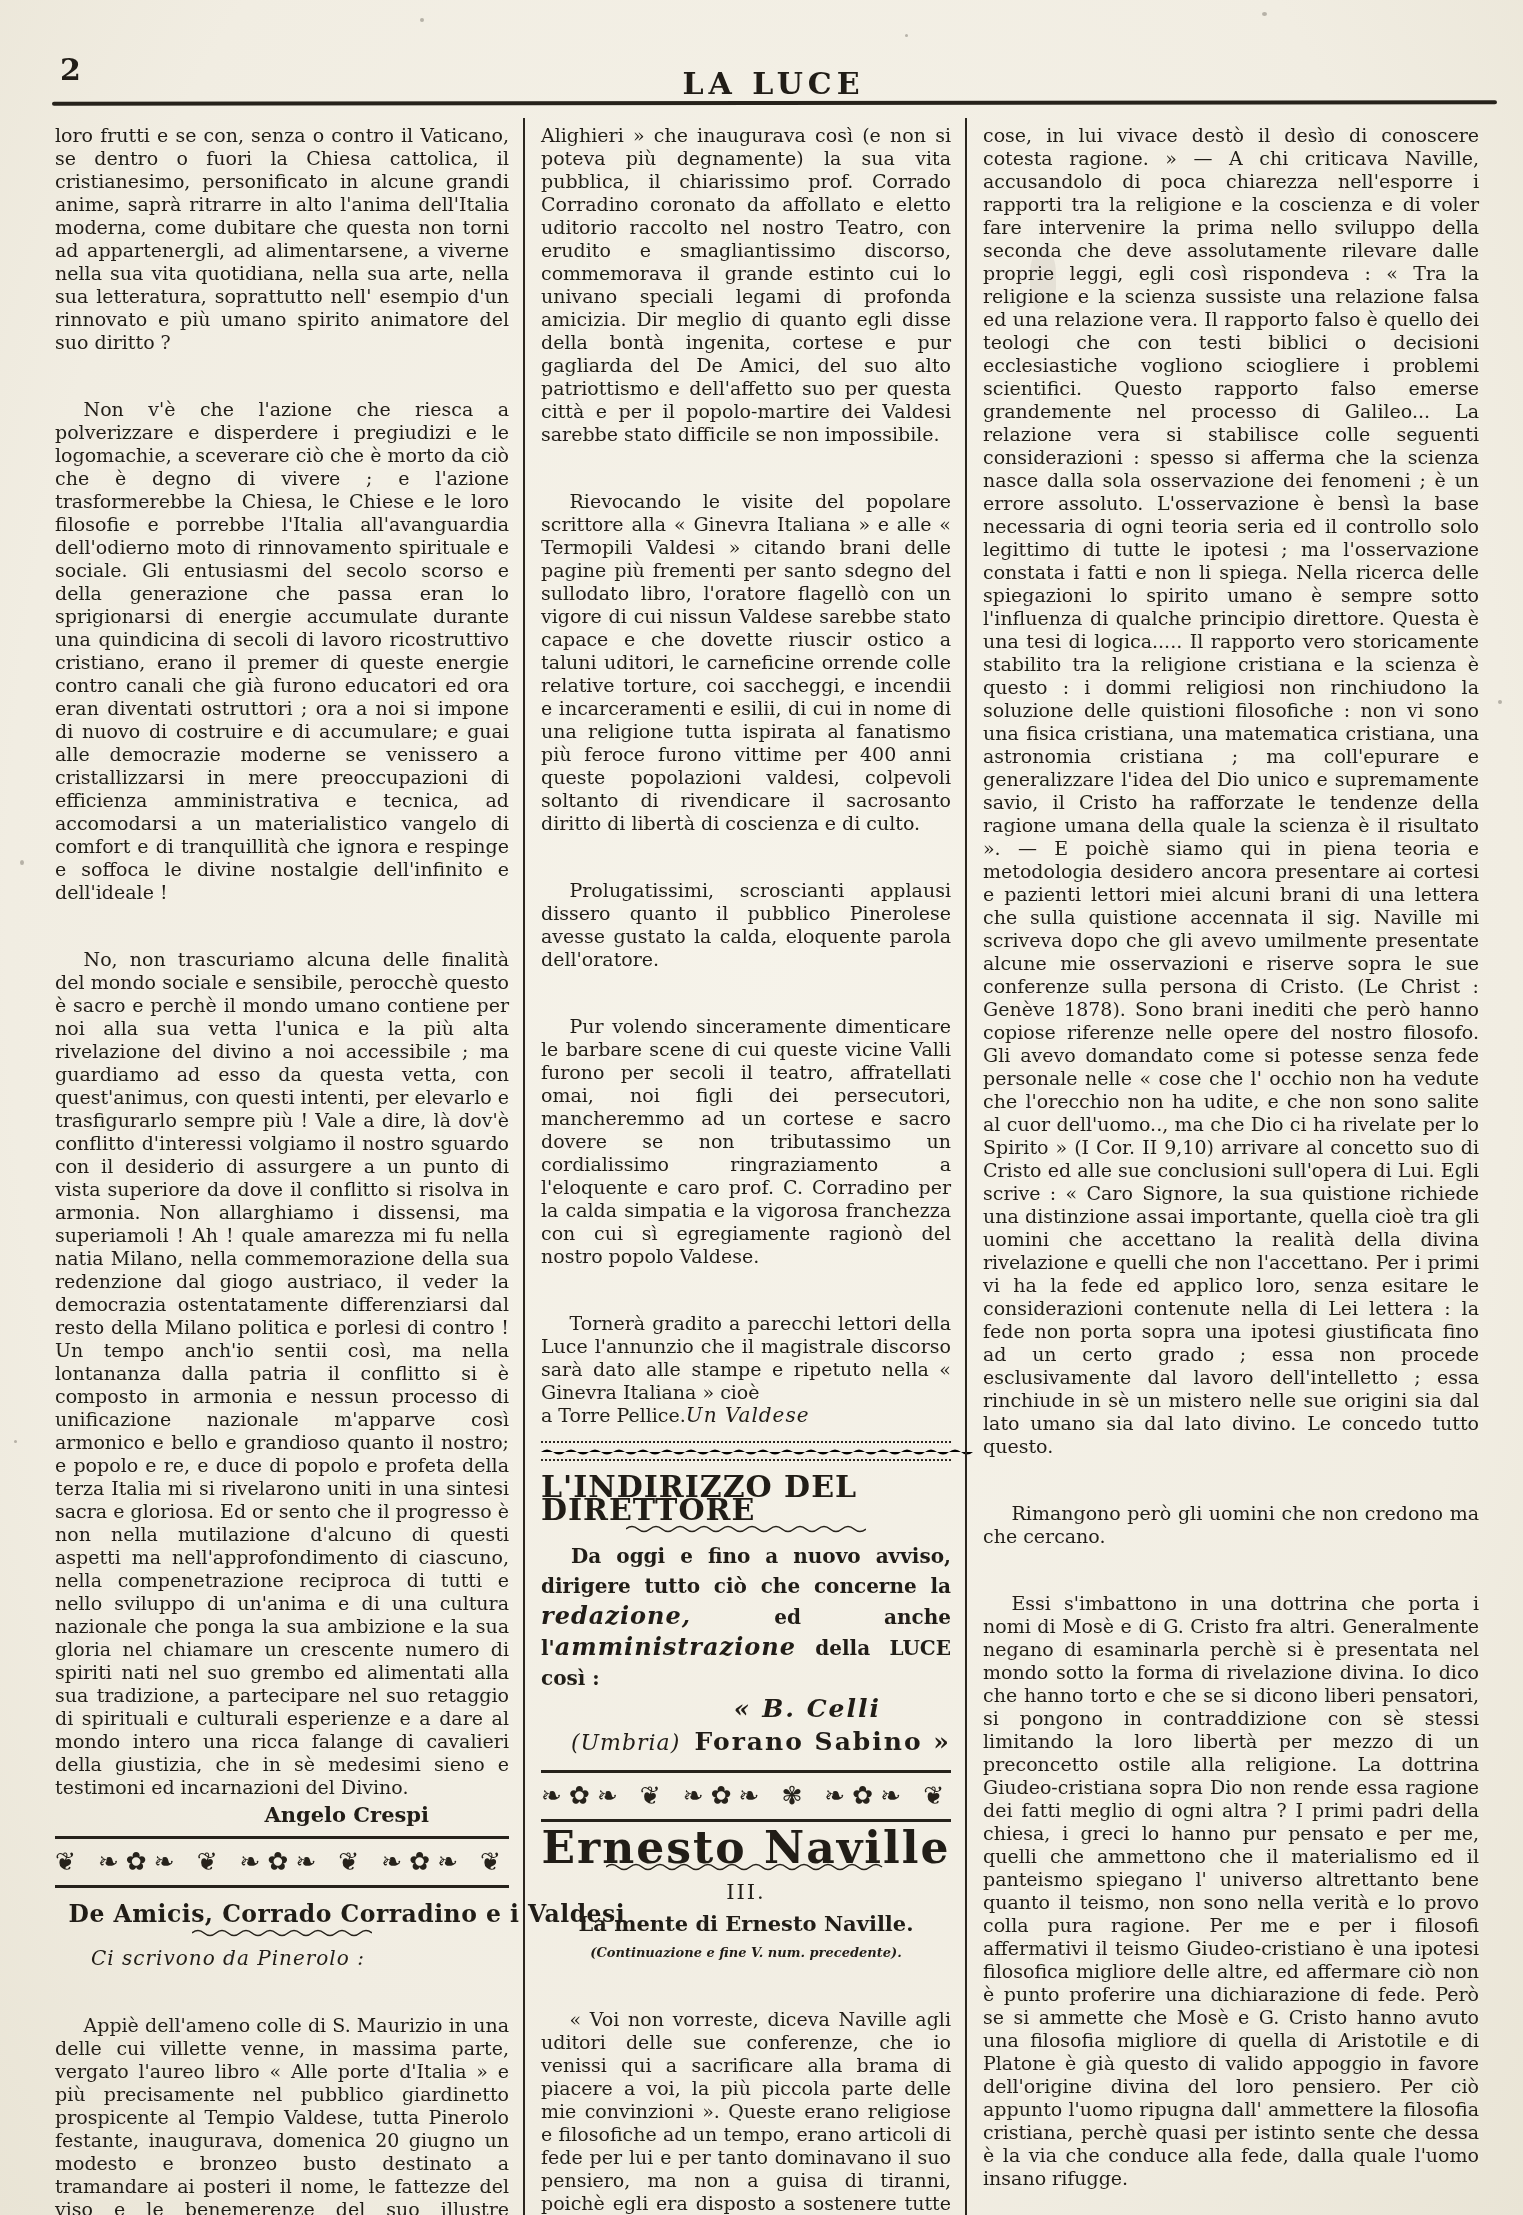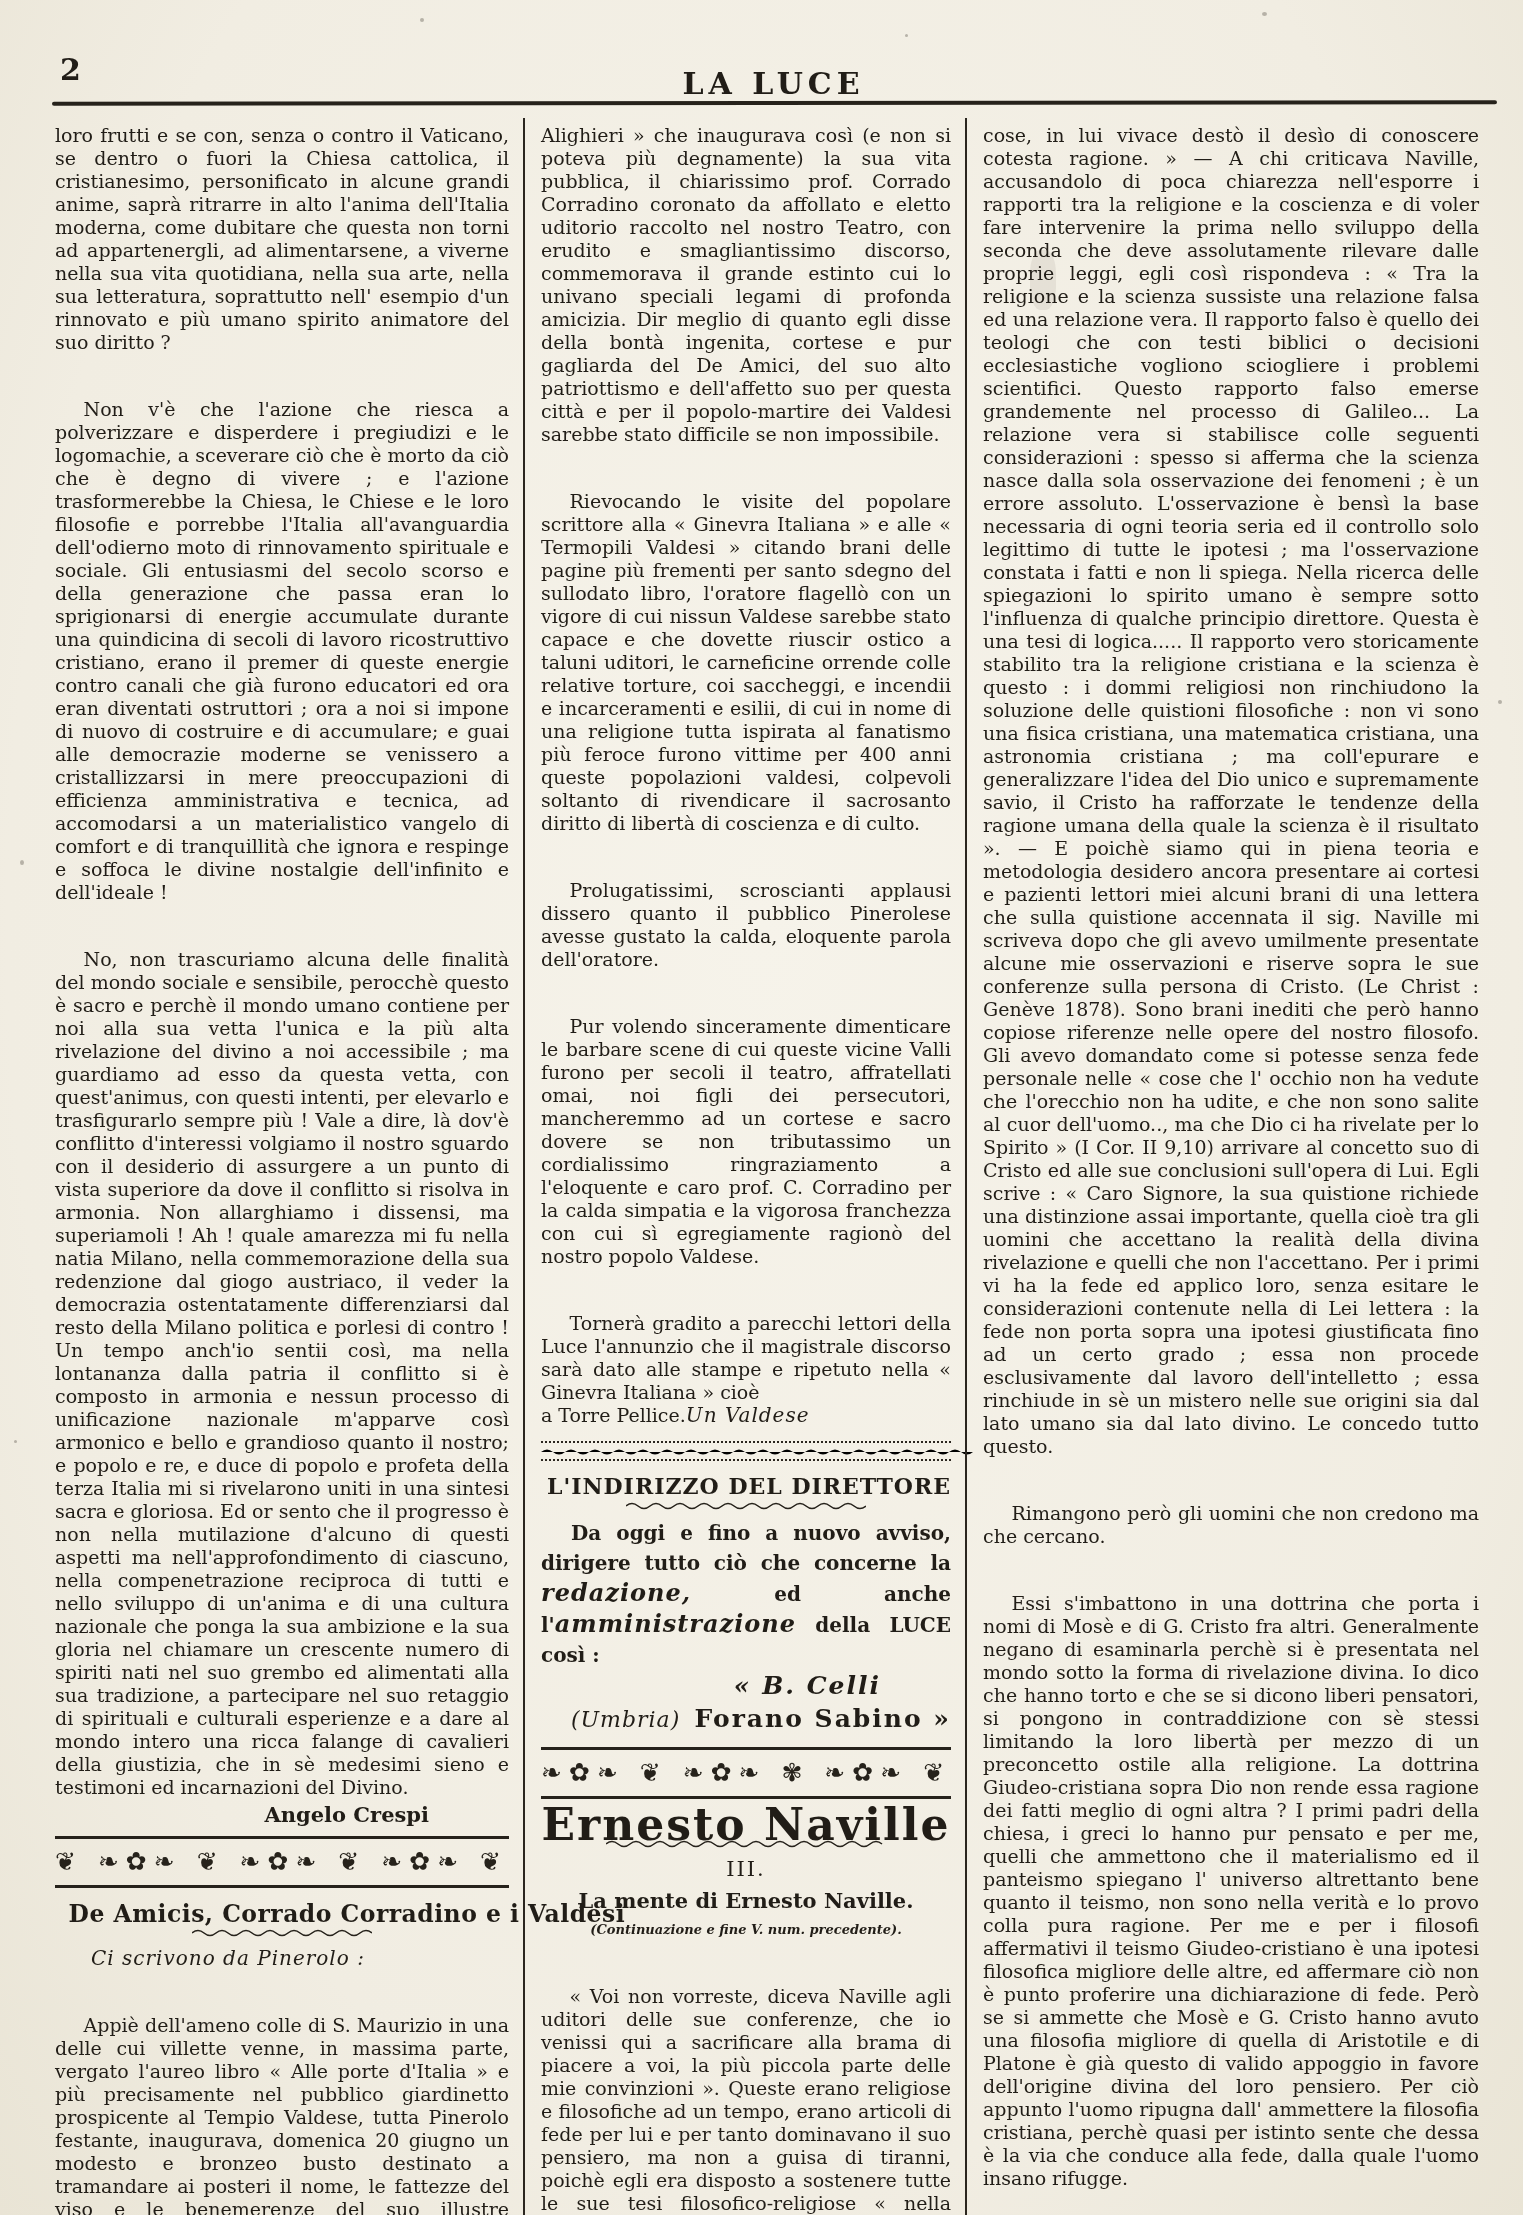--- a/index.html
+++ b/index.html
@@ -38,21 +38,21 @@
   }
   .wavy{display:block;margin:2px auto 8px;}
   .wavy path{stroke:#26221b;stroke-width:1.6;fill:none;}
   .dateline{font-style:italic;font-size:20px;text-indent:1.8em;margin:10px 0 2px !important;letter-spacing:1px;}
   .tail-row{display:flex;align-items:baseline;}
   .tail-row .left{}
   .tail-row .right{font-style:italic;font-size:20px;padding-right:30px;letter-spacing:1px;}
   .divider{margin:14px 0 10px;}
   .divider .dots{height:0;border-top:2px dotted #2b261f;margin-bottom:3px;}
   .divider .dots2{height:0;border-top:2px dotted #2b261f;margin-top:3px;}
-  .sec-title{text-align:right;font-weight:bold;font-size:22px;letter-spacing:1px;margin:14px 0 0;}
+  .sec-title{text-align:left;font-weight:bold;font-size:30px;letter-spacing:1px;margin:14px 0 0;}
   .bold-lead{font-weight:bold;font-size:20px;line-height:30px;margin-top:8px !important;text-indent:1.5em;}
   .bold-lead .bi{font-style:italic;font-size:24px;letter-spacing:1px;}
   .addr-name{text-align:right;font-weight:bold;font-style:italic;font-size:25px;letter-spacing:2px;padding-right:70px;margin-top:4px !important;}
   .addr-row{display:flex;justify-content:space-between;align-items:baseline;margin-top:10px;}
   .addr-place{font-style:italic;font-size:22px;padding-left:30px;letter-spacing:1px;}
   .addr-town{font-weight:bold;font-size:25px;letter-spacing:2px;}
   .big-title{text-align:center;font-weight:bold;font-size:44px;letter-spacing:2px;margin:14px 0 0;}
   .part-no{text-align:center;font-size:21px;margin-top:10px !important;letter-spacing:2px;}
   .subtitle{text-align:center;font-weight:bold;font-size:21px;margin-top:8px !important;}
   .note{text-align:center;font-style:italic;font-weight:bold;font-size:13px;margin:6px 0 8px !important;}

